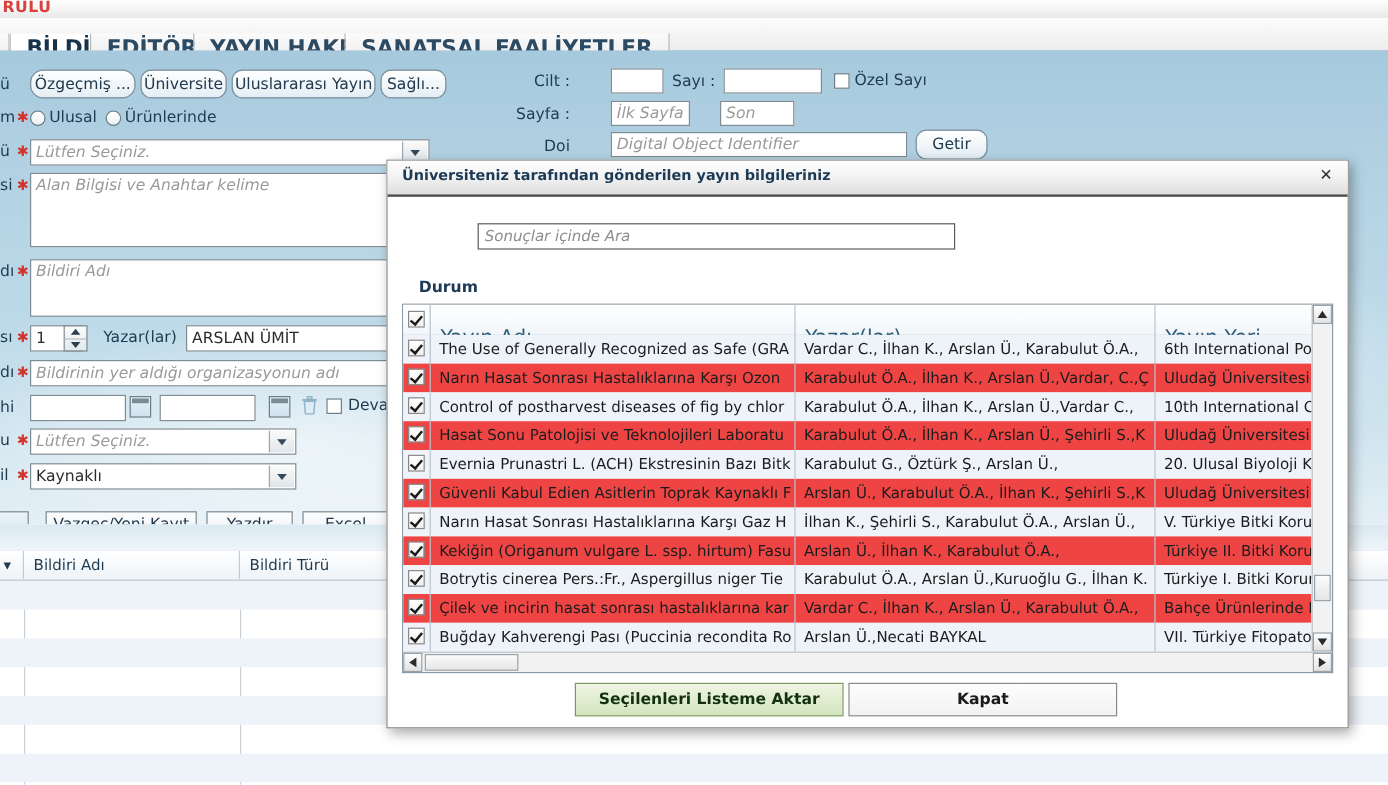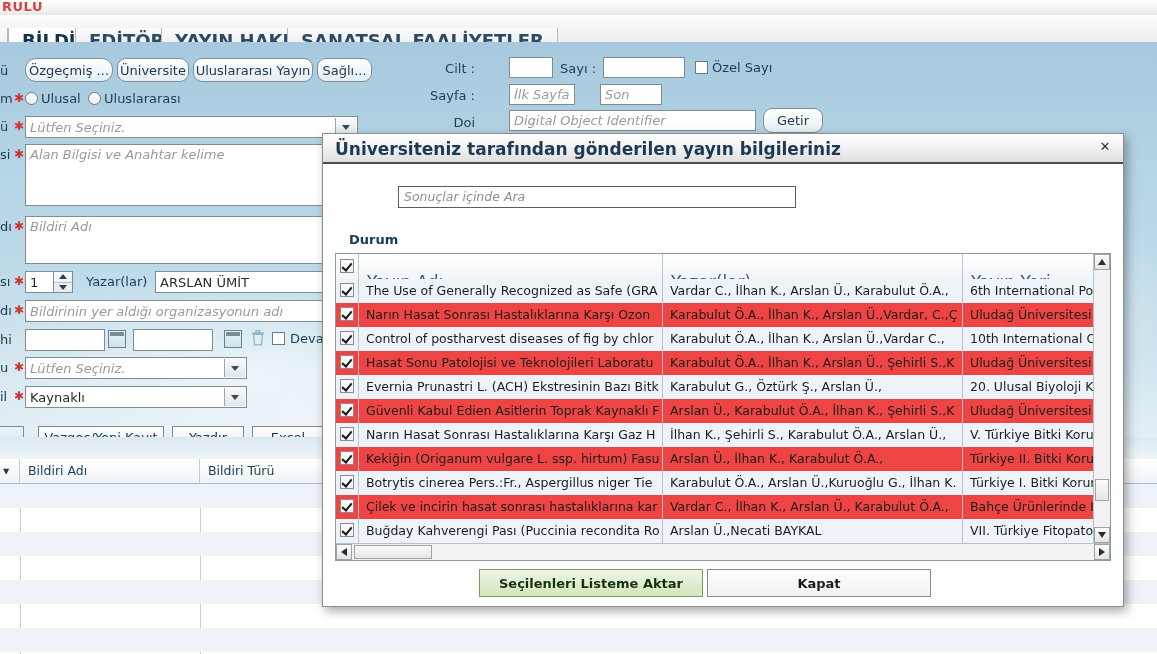--- a/index.html
+++ b/index.html
@@ -77,21 +77,21 @@
   .lgrid .row{position:absolute;left:0;width:1157px;height:24px;}
   .lgrid .row.alt{background:#eef2f9;}
   .lgrid .vline{position:absolute;top:24px;bottom:0;width:1px;background:#c8d0d7;}
 
   
   #modal{position:absolute;left:322px;top:133px;width:800px;height:472px;
     background:#ffffff;border:1px solid #8d8d8d;box-shadow:3px 4px 10px rgba(0,0,0,.35);}
   #modal .mhead{position:relative;height:28px;
     background:linear-gradient(to bottom,#fefefe 0%,#f3f3f3 45%,#dedede 100%);
     border-bottom:2px solid #4c4c4c;}
-  #modal .mtitle{position:absolute;left:12px;top:5px;font-size:17px;font-weight:bold;color:#1c3a56;
+  #modal .mtitle{position:absolute;left:12px;top:5px;font-size:12px;font-weight:bold;color:#1c3a56;
     font-family:"DejaVu Sans",sans-serif;}
   #modal .mclose{position:absolute;right:10px;top:4px;width:16px;height:16px;
     display:flex;align-items:center;justify-content:center;font-size:13px;font-weight:bold;color:#333;cursor:pointer;}
   .msearch{position:absolute;left:75px;top:52px;width:398px;height:22px;box-sizing:border-box;
     border:1px solid #5c5c5c;background:#fff;font-size:12.5px;font-style:italic;color:#8d8d8d;
     padding:2px 5px;font-family:"DejaVu Sans",sans-serif;}
   .mdurum{position:absolute;left:26px;top:98px;font-size:13px;font-weight:bold;color:#1c3a56;
     font-family:"DejaVu Sans",sans-serif;}
 
   
@@ -171,21 +171,21 @@
     <div class="btnpill" style="left:25px;top:58px;width:88px;height:24px;border-radius:11px;">Özgeçmiş ...</div>
     <div class="btnpill" style="left:117px;top:58px;width:72px;height:24px;">Üniversite</div>
     <div class="btnpill" style="left:193px;top:58px;width:120px;height:24px;">Uluslararası Yayın</div>
     <div class="btnpill" style="left:317px;top:58px;width:55px;height:24px;">Sağlı...</div>
 
     <div class="flabel" style="left:0px;top:91px;">m</div>
     <span class="req" style="left:14px;top:91px;">✱</span>
     <div class="radio" style="left:25px;top:92px;"></div>
     <div class="flabel" style="left:41px;top:91px;">Ulusal</div>
     <div class="radio" style="left:88px;top:92px;"></div>
-    <div class="flabel" style="left:104px;top:91px;">Uluslararası</div>
+    <div class="flabel" style="left:104px;top:91px;">Ürünlerinde</div>
 
     <div class="flabel" style="left:0px;top:119px;">ü</div>
     <span class="req" style="left:14px;top:119px;">✱</span>
     <div class="fld ph" style="left:25px;top:116px;width:333px;height:22px;line-height:18px;">
       <span>Lütfen Seçiniz.</span>
       <span class="selarrow"></span>
     </div>
 
     <div class="flabel" style="left:0px;top:147px;">si</div>
     <span class="req" style="left:14px;top:147px;">✱</span>

